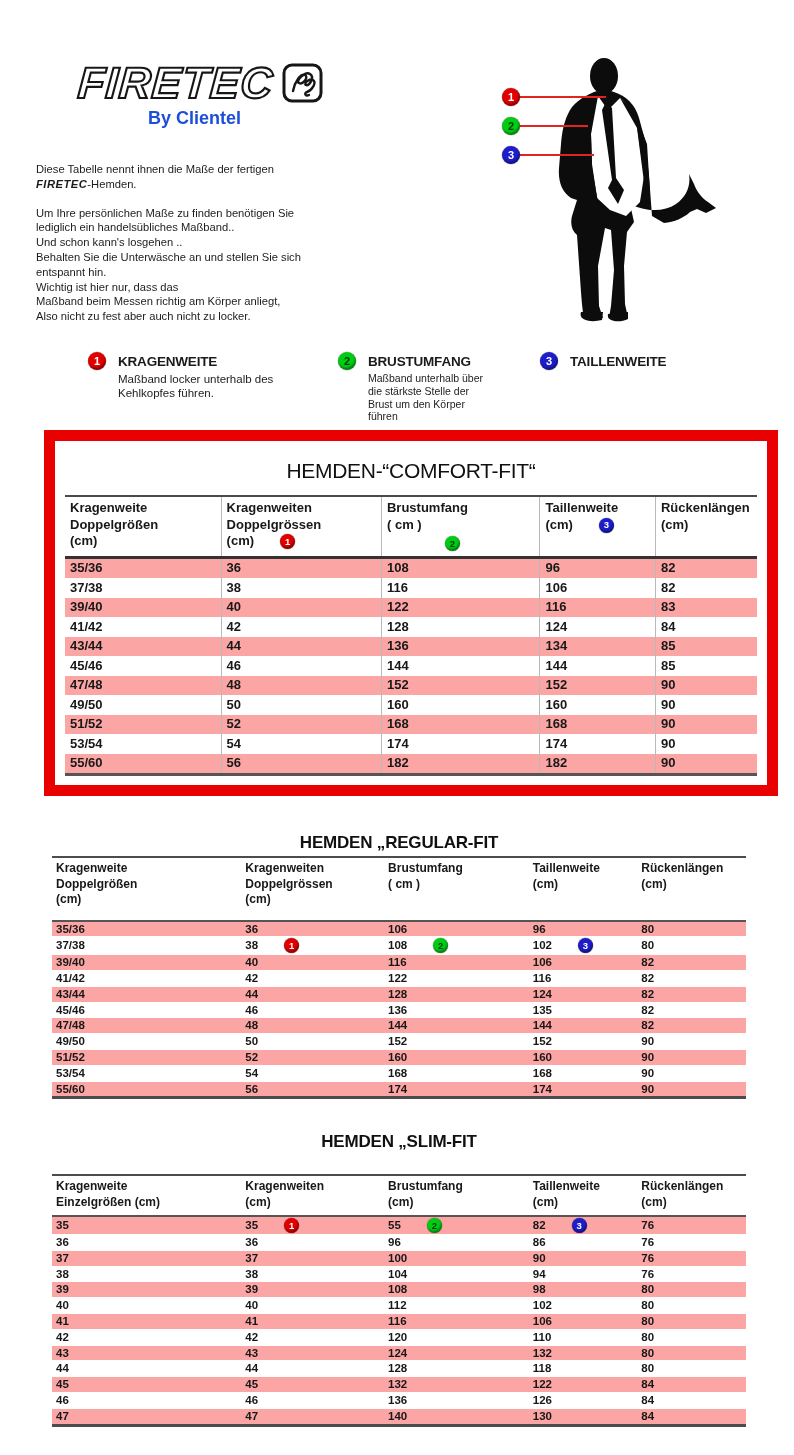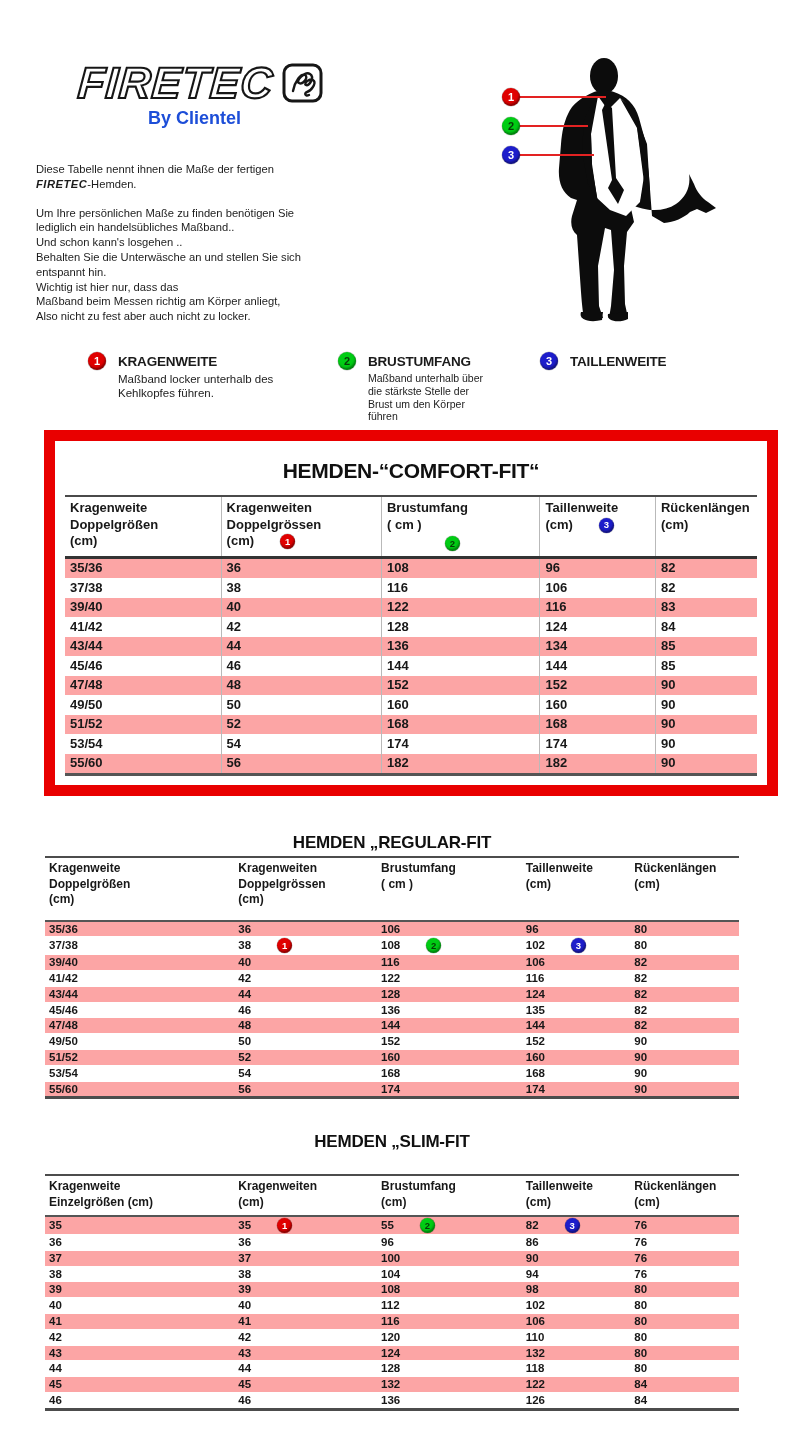--- a/index.html
+++ b/index.html
@@ -48,21 +48,21 @@
   #legend2 { left:338px; top:352px; width:205px; }
   #legend3 { left:540px; top:352px; width:240px; }
   #legend2 .legend-desc { font-size:10.5px; line-height:12.8px; }
 
   
   .comfort-box {
     position:absolute; left:44px; top:430px; width:692px; height:344px;
     border:11px solid #e90000; background:#fff; padding:0 10px;
   }
   .tbl-title-comfort {
-    margin-top:18px; text-align:center; font-size:21px; font-weight:bold;
+    margin-top:18px; text-align:center; font-size:21px; font-weight:normal;
     letter-spacing:-.3px; color:#101010;
   }
   .tbl-title {
     text-align:center; font-size:17px; font-weight:bold; letter-spacing:-.2px; color:#101010;
   }
 
   
   table.tbl { border-collapse:collapse; table-layout:fixed; width:100%; font-weight:bold; color:#181818; }
   .tbl thead th { text-align:left; vertical-align:top; }
   .tbl tbody tr { border-bottom:1px solid #ffffff; }
@@ -71,21 +71,21 @@
   .tbl-comfort { width:672px; margin:12px auto 0 auto; }
   .tbl-comfort thead { border-top:2px solid #4a4a4a; border-bottom:3px solid #333333; }
   .tbl-comfort tbody { border-bottom:3px solid #555555; }
   .tbl-comfort thead th { font-size:13px; line-height:16.5px; padding:3px 5px 6px 5px; }
   .tbl-comfort tbody td { font-size:13px; line-height:16.5px; padding:1px 5px; }
   .tbl-comfort th + th, .tbl-comfort td + td { border-left:1px solid #b9b9b9; }
   .tbl-comfort .c0{width:22.8%} .tbl-comfort .c1{width:23.4%} .tbl-comfort .c2{width:23.1%}
   .tbl-comfort .c3{width:16.4%} .tbl-comfort .c4{width:14.3%}
   .hdr-marker-line { margin:2px 0 0 58px; height:15px; }
 
-  .std-sec { position:absolute; width:694px; left:45px; }
+  .std-sec { position:absolute; width:694px; left:52px; }
   #regular-sec { top:833px; }
   #slim-sec { top:1132px; }
   #regular-sec .tbl-title { margin-bottom:3px; }
   #slim-sec .tbl-title { margin-bottom:22px; }
   .tbl-std thead { border-top:2px solid #4c4c4c; border-bottom:2px solid #555555; }
   .tbl-std tbody { border-bottom:3px solid #4c4c4c; }
   .tbl-std thead th { font-size:12px; line-height:15.5px; padding:3px 4px 12px 4px; }
   .tbl-std tbody td { font-size:11.5px; line-height:12.8px; padding:1px 4px; }
   .tbl-std .c0{width:27.7%} .tbl-std .c1{width:20.6%} .tbl-std .c2{width:20.9%}
   .tbl-std .c3{width:15.4%} .tbl-std .c4{width:15.4%}
@@ -494,17 +494,24 @@
             <td class="c3"><span>122</span></td>
             <td class="c4"><span>84</span></td>
           </tr>
           <tr>
             <td class="c0"><span>46</span></td>
             <td class="c1"><span>46</span></td>
             <td class="c2"><span>136</span></td>
             <td class="c3"><span>126</span></td>
             <td class="c4"><span>84</span></td>
           </tr>
+          <tr class="shaded">
+            <td class="c0"><span>47</span></td>
+            <td class="c1"><span>47</span></td>
+            <td class="c2"><span>140</span></td>
+            <td class="c3"><span>130</span></td>
+            <td class="c4"><span>84</span></td>
+          </tr>
         </tbody>
       </table>
   </div>
 
 </div>
 
 </body></html>

